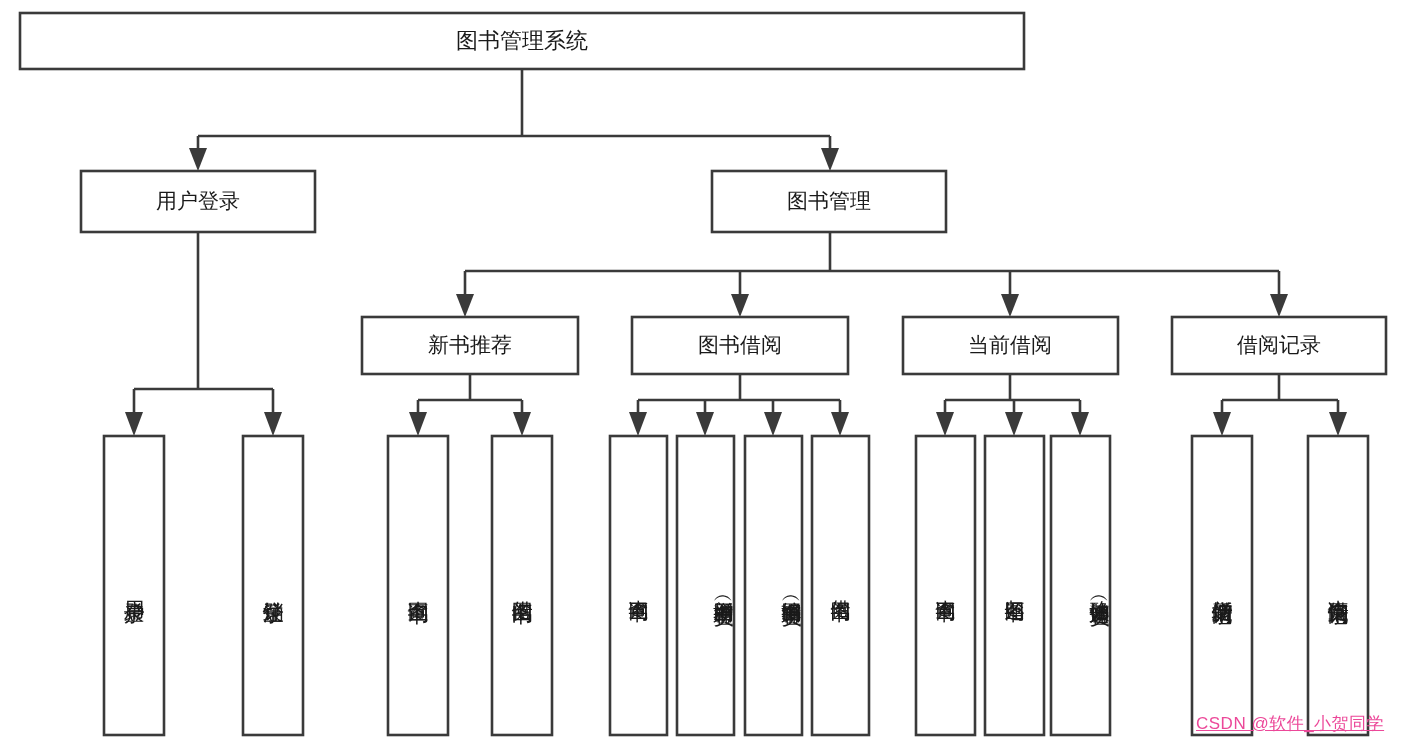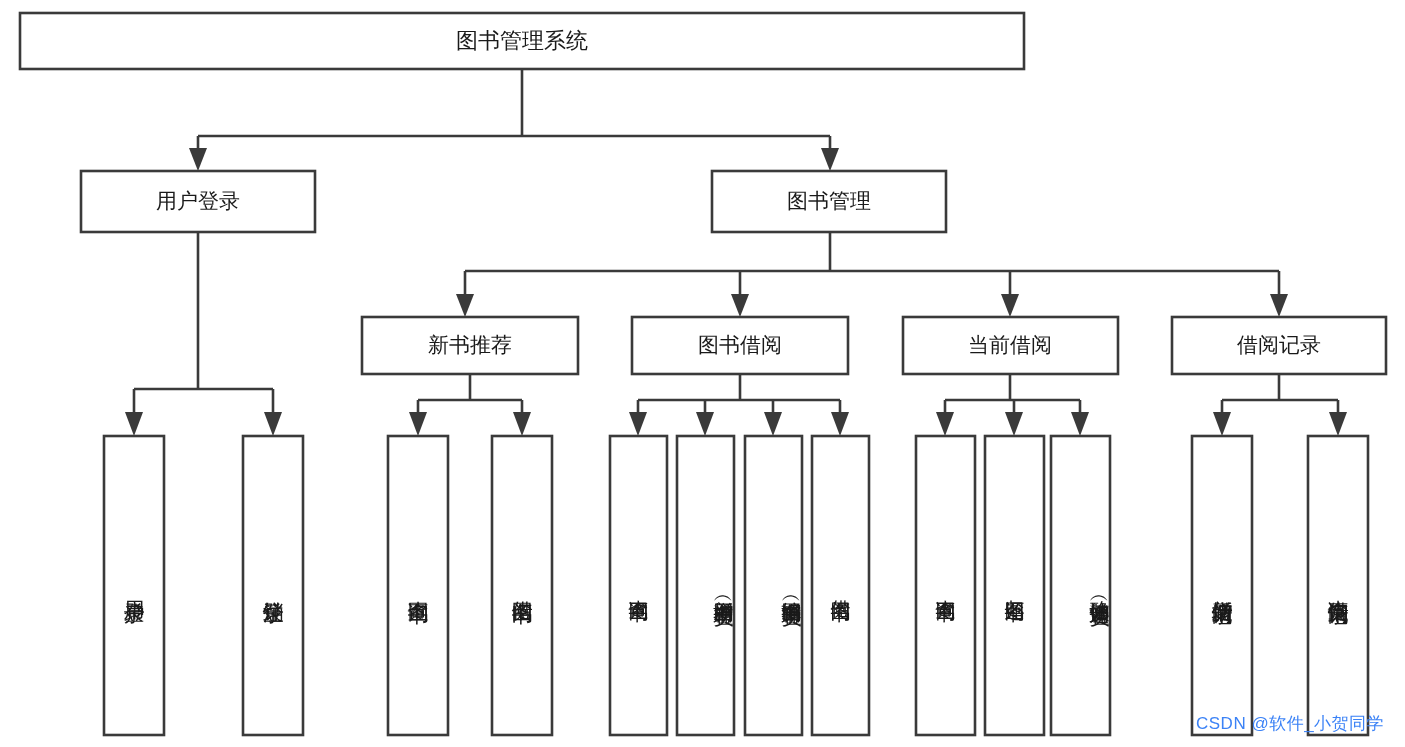--- a/index.html
+++ b/index.html
@@ -71,23 +71,24 @@
     white-space: nowrap;
     pointer-events: none;
   }
   .vlabel.narrow { font-size: 20px; }
   .watermark {
     position: absolute;
     left: 1196px;
     top: 712px;
     font-family: "Liberation Sans", sans-serif;
     font-size: 17px;
-    color: #3b82f6;
+    color: #ec4899;
     white-space: nowrap;
     letter-spacing: 0.5px;
+    text-decoration: underline;
   }
 </style>
 </head>
 <body>
 
 <div id="diagram-root">
 
   <svg class="diagram-canvas" viewBox="0 0 1405 747">
 
     <g>

